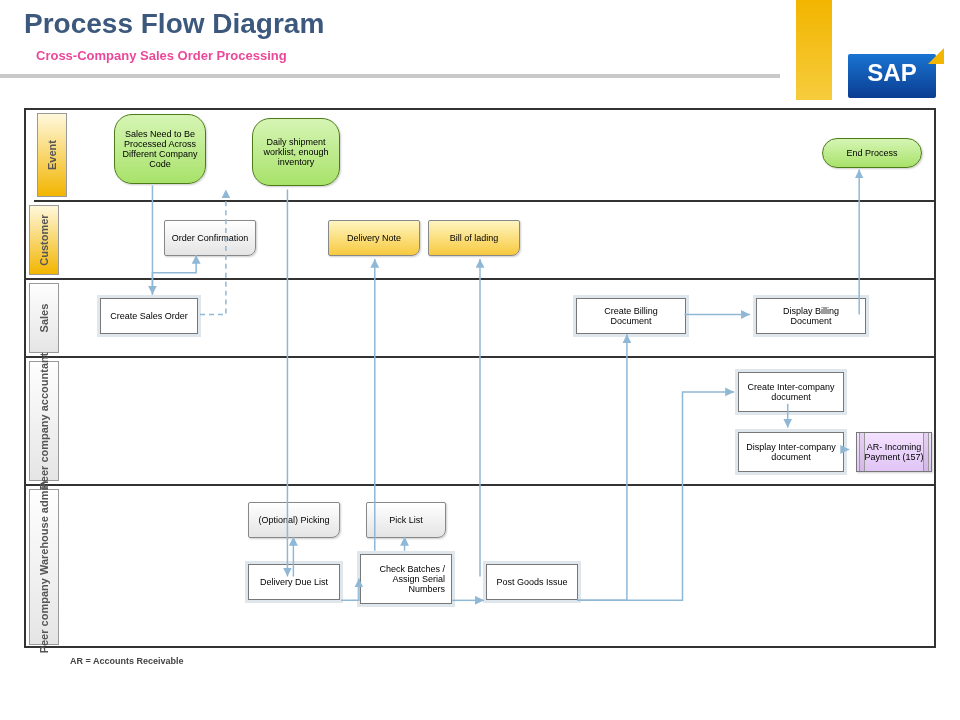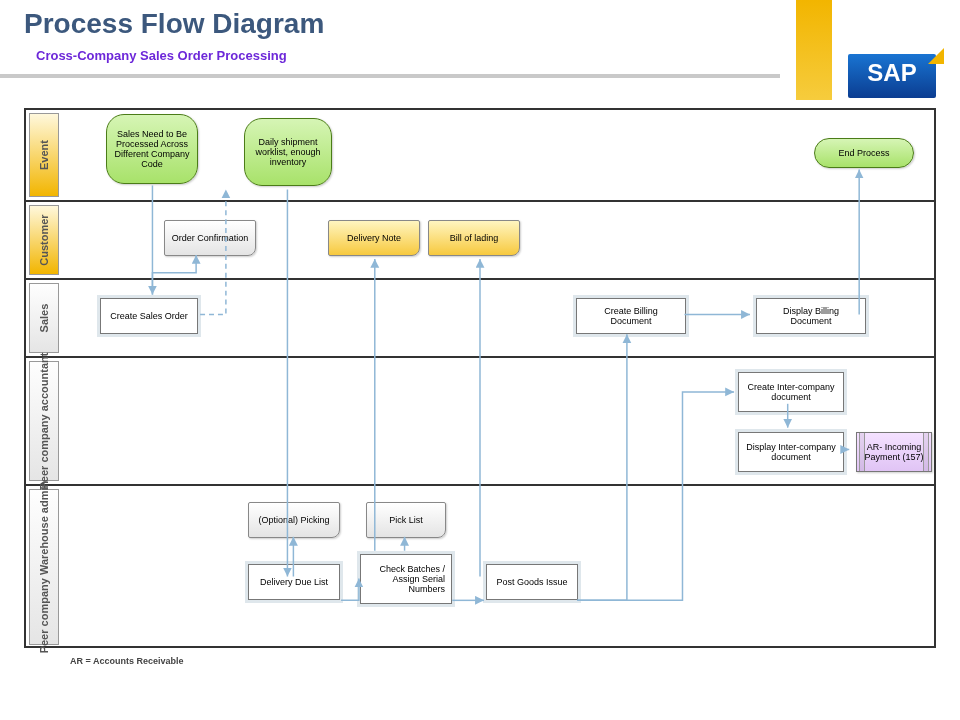--- a/index.html
+++ b/index.html
@@ -16,21 +16,21 @@
     left: 24px; top: 8px;
     color: #3c587d;
     font-size: 28px;
     font-weight: bold;
   }
   .subheader {
     position: absolute;
     left: 36px; top: 48px;
     font-size: 13px;
     font-weight: bold;
-    color: #6d28d9;
+    color: #ec4899;
   }
   .title-bar {
     position: absolute;
     left: 0px; top: 74px; width: 780px; height: 4px;
     background: #c9c9c9;
   }
   .gold-band {
     position: absolute;
     left: 796px; top: 0px; width: 36px; height: 100px;
     background: linear-gradient(#f2b500, #f6cc3d);
@@ -143,21 +143,21 @@
 <body>
 
 <div class="header">Process Flow Diagram</div>
 <div class="subheader">Cross-Company Sales Order Processing</div>
 <div class="title-bar"></div>
 <div class="gold-band"></div>
 <div class="logo"><span>SAP</span><div class="logo-dog"></div></div>
 
 <div class="canvas">
 
-  <div class="lane" style="top:0; height:92px;">
+  <div class="lane" style="top:0; height:92px;margin-left:8px;">
     <div class="lane-label gold">
         <span>Event</span>
       </div>
     <div class="lane-area">
       <div class="event-shape" style="left:40px; top:4px; width:92px; height:70px;">Sales Need to Be Processed Across Different Company Code</div>
       <div class="event-shape" style="left:178px; top:8px; width:88px; height:68px;">Daily shipment worklist, enough inventory</div>
       <div class="event-shape" style="left:748px; top:28px; width:100px; height:30px;">End Process</div>
     </div>
   </div>
 

